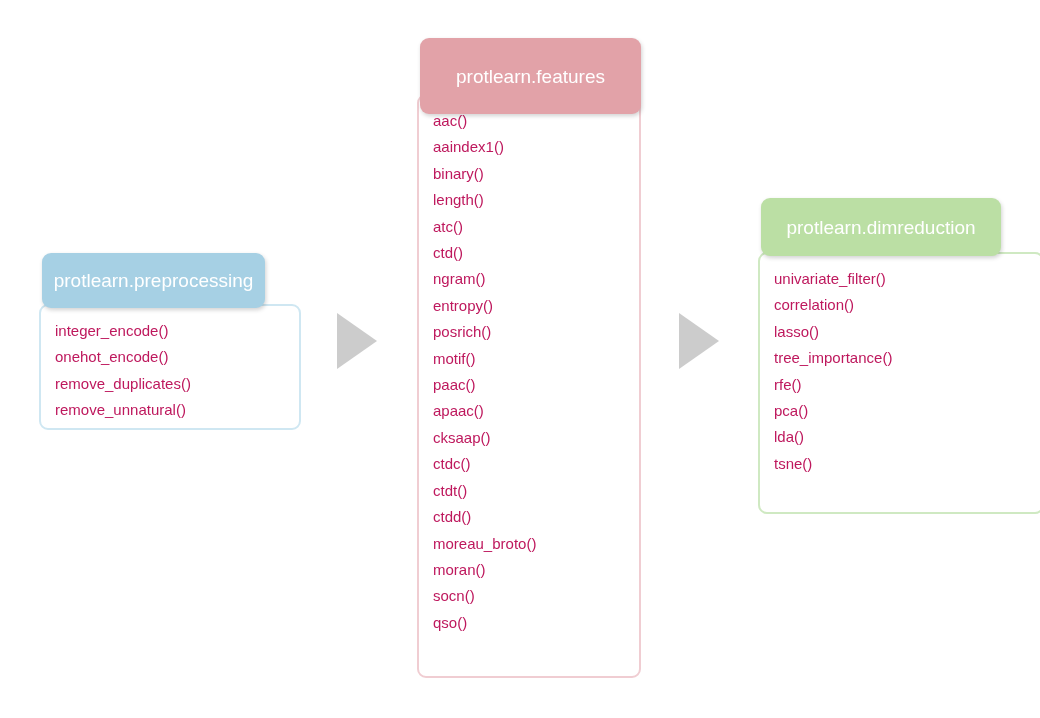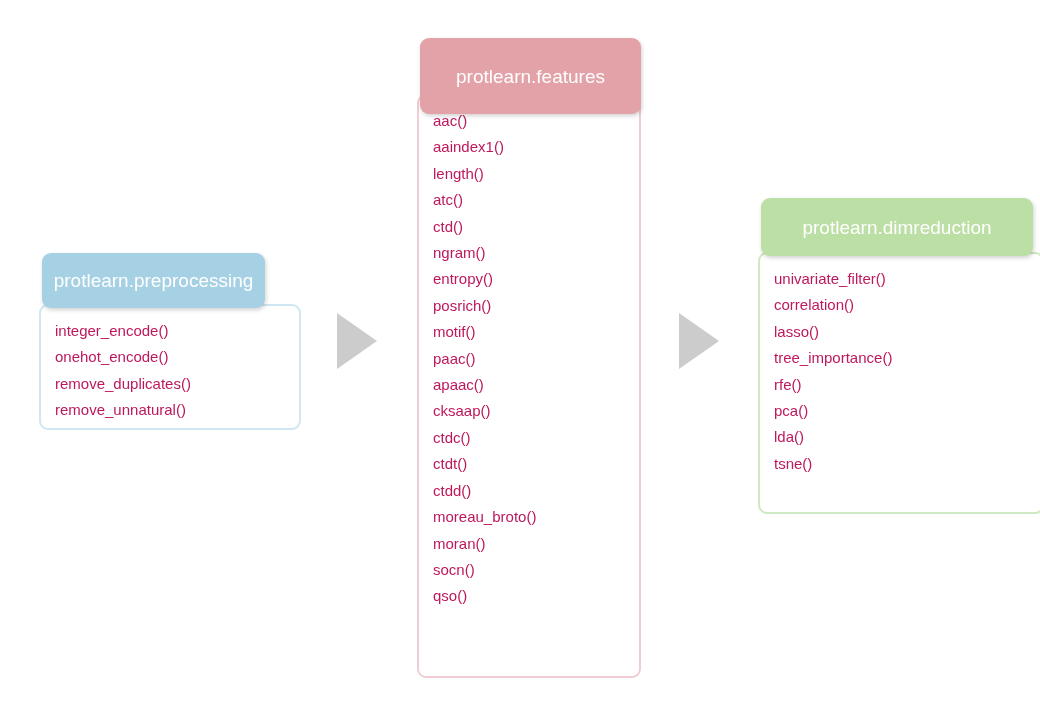--- a/index.html
+++ b/index.html
@@ -82,21 +82,21 @@
     top: 56px;
     width: 224px;
     height: 584px;
     border-color: #f0cdd2;
   }
 
   
   #module-dimreduction { left: 758px; top: 198px; }
   #module-dimreduction .module-header {
     background: #bbdfa4;
-    width: 272px;
+    width: 240px;
     height: 58px;
   }
   #module-dimreduction .module-body {
     top: 54px;
     width: 286px;
     height: 262px;
     border-color: #cfe9c2;
   }
 
   
@@ -124,20 +124,21 @@
   </div>
 </div>
 
 <div class="arrow" id="arrow-1"></div>
 
 <div class="module" id="module-features">
   <div class="module-header">protlearn.features</div>
   <div class="module-body">
     <div class="fn-item">aac()</div>
     <div class="fn-item">aaindex1()</div>
+    <div class="fn-item">binary()</div>
     <div class="fn-item">length()</div>
     <div class="fn-item">atc()</div>
     <div class="fn-item">ctd()</div>
     <div class="fn-item">ngram()</div>
     <div class="fn-item">entropy()</div>
     <div class="fn-item">posrich()</div>
     <div class="fn-item">motif()</div>
     <div class="fn-item">paac()</div>
     <div class="fn-item">apaac()</div>
     <div class="fn-item">cksaap()</div>

